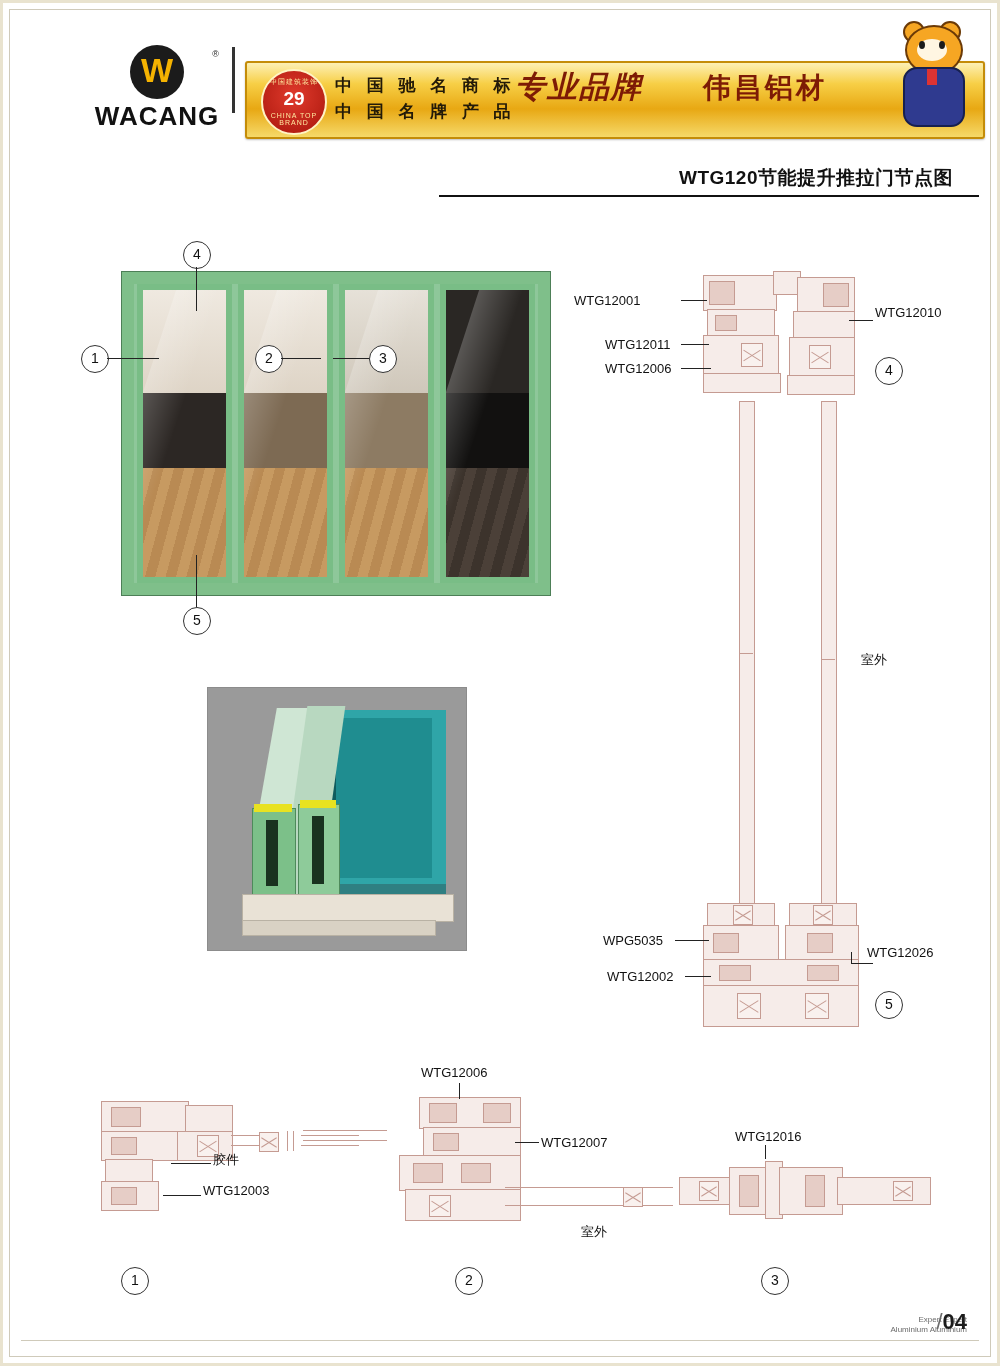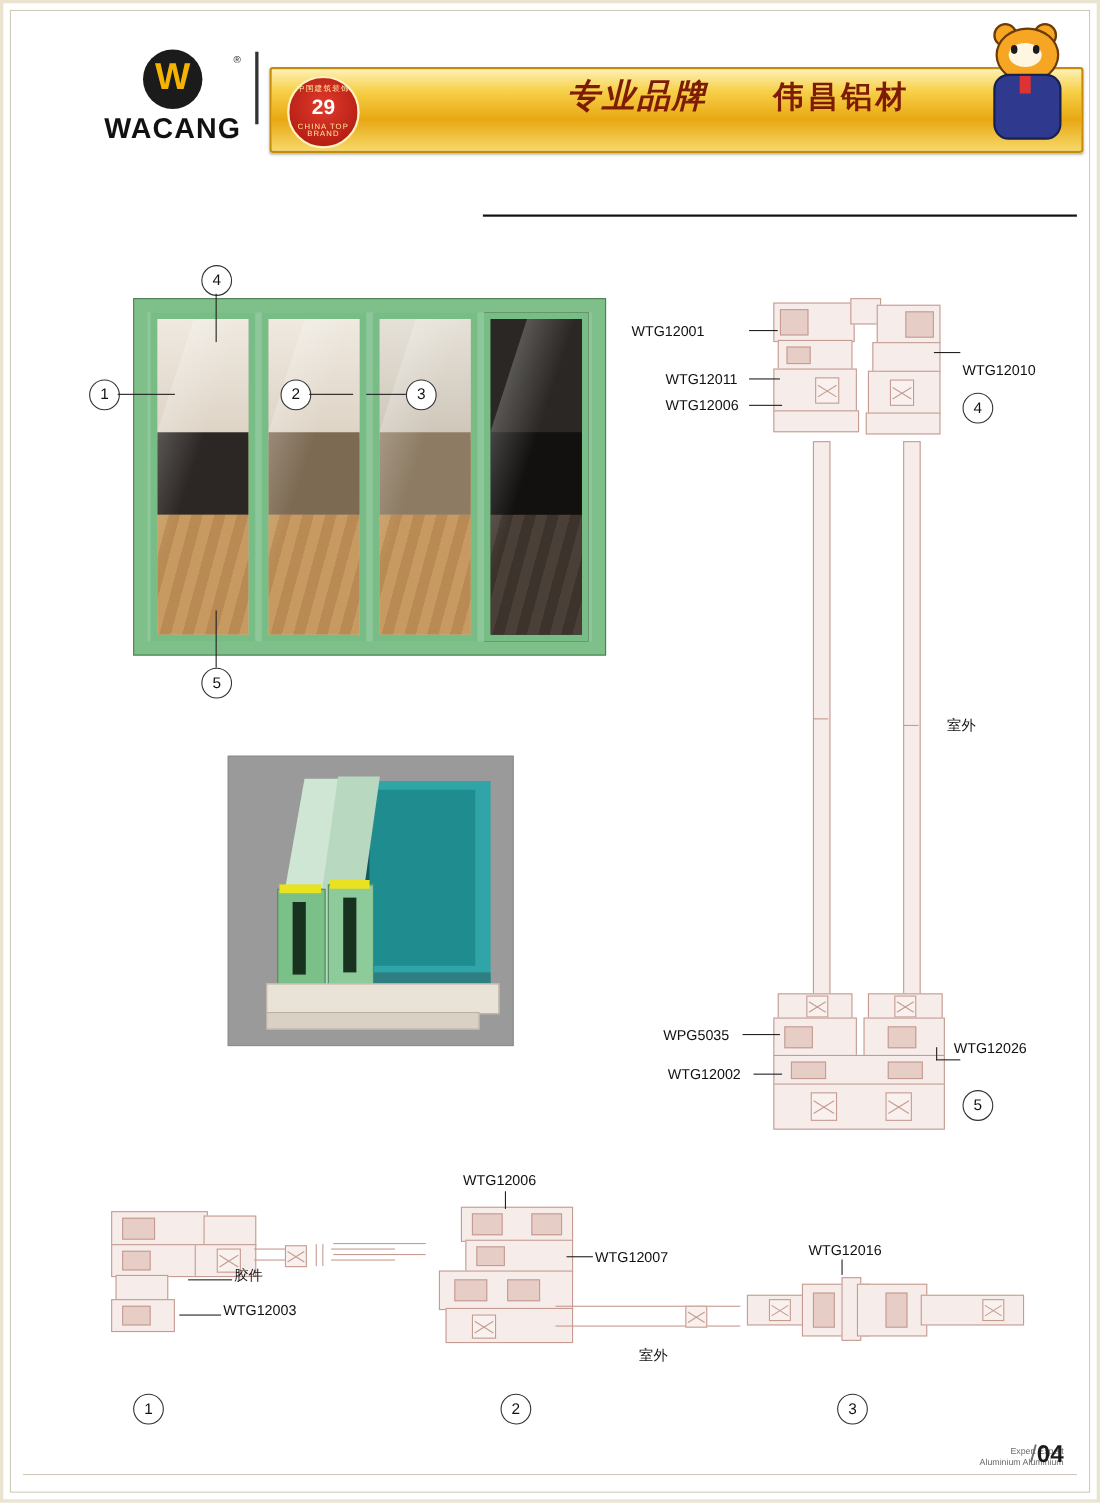--- a/index.html
+++ b/index.html
@@ -116,35 +116,40 @@
       <div class="logo-text">WACANG</div>
     </div>
     <div class="logo-sep"></div>
 
     <div class="banner">
       <div class="seal">
         <div class="s1">中国建筑装饰</div>
         <div class="s2">29</div>
         <div class="s3">CHINA TOP BRAND</div>
       </div>
+      <div class="cn-lines">
+        <div>中 国 驰 名 商 标</div>
+        <div>中 国 名 牌 产 品</div>
+      </div>
       <div class="brand-cn">专业品牌</div>
       <div class="brand-cn2">伟昌铝材</div>
       <div class="mascot">
         <div class="ear1"></div>
           <div class="ear2"></div>
         <div class="head"></div>
           <div class="face"></div>
         <div class="eye l"></div>
           <div class="eye r"></div>
         <div class="body"></div>
           <div class="tie"></div>
       </div>
     </div>
   </div>
 
+  <div class="title">WTG120节能提升推拉门节点图</div>
   <div class="title-rule"></div>
 
   <div class="photo">
     <div class="photo-inner">
       <div class="pane p1">
         <div class="ceil"></div>
           <div class="wall"></div>
           <div class="floor"></div>
           <div class="glare"></div>
       </div>
@@ -224,21 +229,21 @@
     <div class="p-ln h" style="left:0;top:252px;width:14px;"></div>
     <div class="p-ln h" style="left:82px;top:258px;width:14px;"></div>
   </div>
 
   <div class="lbl" style="left:571px;top:290px;">WTG12001</div>
   <div class="ln h" style="left:678px;top:297px;width:26px;"></div>
   <div class="lbl" style="left:602px;top:334px;">WTG12011</div>
   <div class="ln h" style="left:678px;top:341px;width:28px;"></div>
   <div class="lbl" style="left:602px;top:358px;">WTG12006</div>
   <div class="ln h" style="left:678px;top:365px;width:30px;"></div>
-  <div class="lbl" style="left:872px;top:326px;">WTG12010</div>
+  <div class="lbl" style="left:872px;top:302px;">WTG12010</div>
   <div class="ln h" style="left:846px;top:317px;width:24px;"></div>
   <div class="cnum" style="left:872px;top:354px;">4</div>
   <div class="lbl" style="left:858px;top:648px;">室外</div>
 
   <div class="cad" style="left:700px;top:900px;width:154px;height:128px;">
     <div class="p-out" style="left:4px;top:0;width:66px;height:22px;"></div>
     <div class="p-x" style="left:30px;top:2px;width:18px;height:18px;"></div>
     <div class="p-out" style="left:86px;top:0;width:66px;height:22px;"></div>
     <div class="p-x" style="left:110px;top:2px;width:18px;height:18px;"></div>
     <div class="p-out" style="left:0;top:22px;width:74px;height:34px;"></div>

